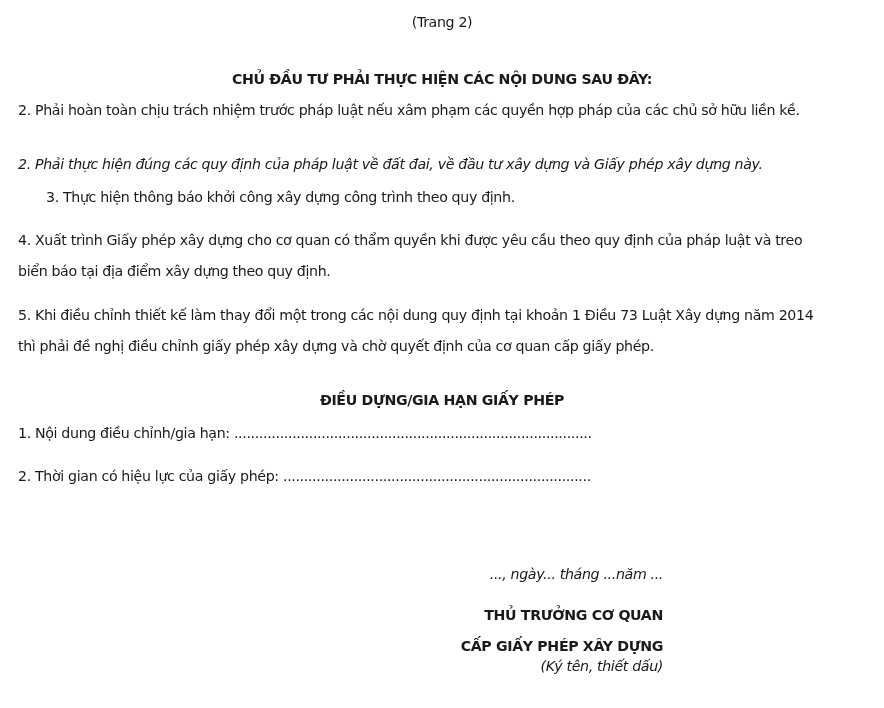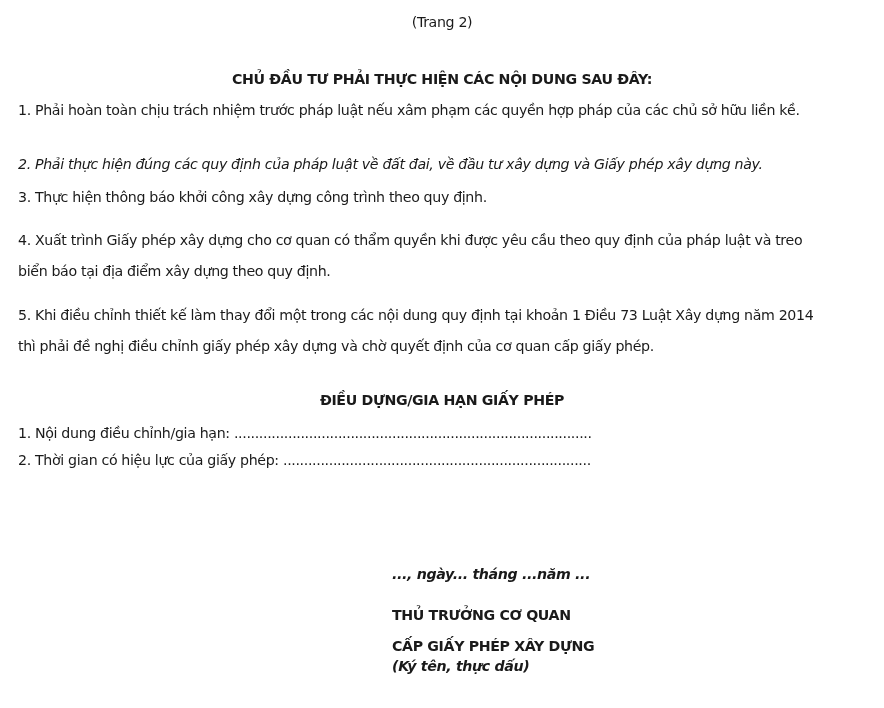--- a/index.html
+++ b/index.html
@@ -31,66 +31,65 @@
       left: 18px;
     }
     .bold {
       font-weight: bold;
       margin-top: 11px;
     }
     .italic {
       font-style: italic;
     }
     .sign {
-      left: 392px;
+      left: 363px;
       width: 300px;
-      text-align: left;
-      font-weight: bold;
+      text-align: right;
     }
   </style>
 </head>
 <body>
 
 <div>
 
   <div class="line center" style="top:12px;">(Trang 2)</div>
 
   <div class="line center bold" style="top:58px;">CHỦ ĐẦU TƯ PHẢI THỰC HIỆN CÁC NỘI DUNG SAU ĐÂY:</div>
 
   <div>
-    <div class="line left" style="top:100px;">1. Phải hoàn toàn chịu trách nhiệm trước pháp luật nếu xâm phạm các quyền hợp pháp của các chủ sở hữu liền kề.</div>
+    <div class="line left" style="top:100px;">2. Phải hoàn toàn chịu trách nhiệm trước pháp luật nếu xâm phạm các quyền hợp pháp của các chủ sở hữu liền kề.</div>
 
     <div class="line left" style="top:154px;font-style:italic;">2. Phải thực hiện đúng các quy định của pháp luật về đất đai, về đầu tư xây dựng và Giấy phép xây dựng này.</div>
 
-    <div class="line left" style="top:187px;">3. Thực hiện thông báo khởi công xây dựng công trình theo quy định.</div>
+    <div class="line left" style="top:187px;margin-left:28px;">3. Thực hiện thông báo khởi công xây dựng công trình theo quy định.</div>
 
     <div>
       <div class="line left" style="top:230px;">4. Xuất trình Giấy phép xây dựng cho cơ quan có thẩm quyền khi được yêu cầu theo quy định của pháp luật và treo</div>
       <div class="line left" style="top:261px;">biển báo tại địa điểm xây dựng theo quy định.</div>
     </div>
 
     <div>
       <div class="line left" style="top:305px;">5. Khi điều chỉnh thiết kế làm thay đổi một trong các nội dung quy định tại khoản 1 Điều 73 Luật Xây dựng năm 2014</div>
       <div class="line left" style="top:336px;">thì phải đề nghị điều chỉnh giấy phép xây dựng và chờ quyết định của cơ quan cấp giấy phép.</div>
     </div>
   </div>
 
   <div class="line center bold" style="top:379px;">ĐIỀU DỰNG/GIA HẠN GIẤY PHÉP</div>
 
   <div>
     <div class="line left" style="top:423px;">
       <span>1. Nội dung điều chỉnh/gia hạn:</span>
       <span>......................................................................................</span>
     </div>
-    <div class="line left" style="top:450px;">
+    <div class="line left" style="top:466px;">
       <span>2. Thời gian có hiệu lực của giấy phép:</span>
       <span>..........................................................................</span>
     </div>
   </div>
 
   <div>
     <div class="line sign italic" style="top:564px;">..., ngày... tháng ...năm ...</div>
     <div class="line sign bold" style="top:594px;">THỦ TRƯỞNG CƠ QUAN</div>
     <div class="line sign bold" style="top:625px;">CẤP GIẤY PHÉP XÂY DỰNG</div>
-    <div class="line sign italic" style="top:656px;">(Ký tên, thực dấu)</div>
+    <div class="line sign italic" style="top:656px;">(Ký tên, thiết dấu)</div>
   </div>
 
 </div>
 
 </body></html>

